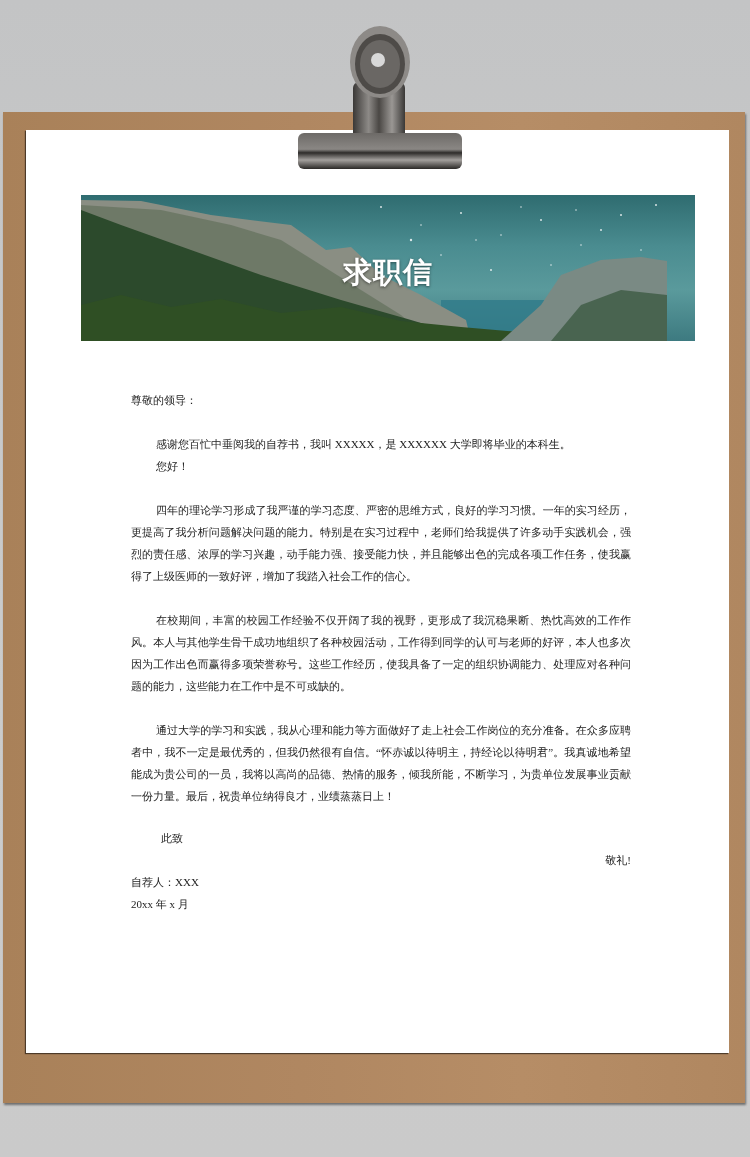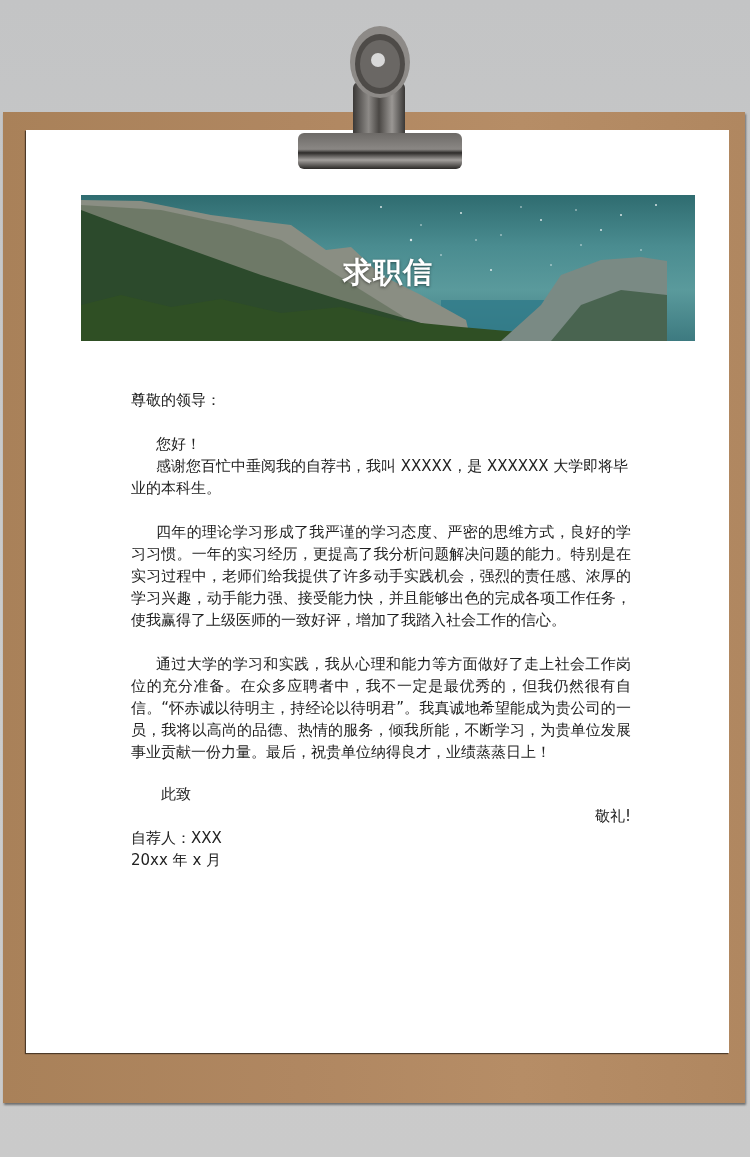--- a/index.html
+++ b/index.html
@@ -24,21 +24,21 @@
     background: linear-gradient(180deg, #2f6c70 0%, #4a8c90 35%, #5a9a9c 65%, #3d7a80 100%);
   }
   .banner svg { position: absolute; left: 0; top: 0; }
   .banner-title {
     position: absolute; left: 0; right: 0; top: 58px; text-align: center;
     color: #ffffff; font-size: 29px; font-weight: bold; letter-spacing: 1px;
     text-shadow: 0 1px 3px rgba(0,0,0,0.5);
   }
   .letter {
     position: absolute; left: 131px; top: 389px; width: 500px;
-    color: #222; font-size: 15px; line-height: 22px;
+    color: #222; font-size: 11px; line-height: 22px; font-family: Liberation Serif, serif;
   }
   .letter p { margin: 0; }
   .salutation { margin-bottom: 22px !important; }
   .indent { text-indent: 25px; }
   .para { margin-top: 22px !important; text-align: justify; }
   .closing-1 { margin-top: 20px !important; padding-left: 30px; }
   .closing-2 { margin-left: -13px !important; text-align: right; }
   .sign { padding-right: 44px; }
   .clip { position: absolute; left: 290px; top: 20px; width: 180px; height: 155px; }
 </style>
@@ -80,23 +80,24 @@
     <path d="M0,110 L40,100 L90,112 L140,104 L200,118 L260,112 L320,126 L380,132 L450,138 L520,140 L586,142 L586,146 L0,146 Z" fill="#2f4f24"></path>
 
     <path d="M420,146 L460,110 L480,80 L520,65 L560,62 L586,66 L586,146 Z" fill="#7a8a84"></path>
     <path d="M470,146 L500,110 L540,95 L586,100 L586,146 Z" fill="#3d5a44" opacity="0.8"></path>
   </svg>
   <div class="banner-title">求职信</div>
 </div>
 
 <div class="letter">
   <p class="salutation">尊敬的领导：</p>
+  <p class="indent">感谢您百忙中垂阅我的自荐书，我叫 XXXXX，是 XXXXXX 大学即将毕业的本科生。</p>
   <p class="indent">您好！</p>
-  <p class="indent">感谢您百忙中垂阅我的自荐书，我叫 XXXXX，是 XXXXXX 大学即将毕业的本科生。</p>
   <p class="indent para">四年的理论学习形成了我严谨的学习态度、严密的思维方式，良好的学习习惯。一年的实习经历，更提高了我分析问题解决问题的能力。特别是在实习过程中，老师们给我提供了许多动手实践机会，强烈的责任感、浓厚的学习兴趣，动手能力强、接受能力快，并且能够出色的完成各项工作任务，使我赢得了上级医师的一致好评，增加了我踏入社会工作的信心。</p>
+  <p class="indent para">在校期间，丰富的校园工作经验不仅开阔了我的视野，更形成了我沉稳果断、热忱高效的工作作风。本人与其他学生骨干成功地组织了各种校园活动，工作得到同学的认可与老师的好评，本人也多次因为工作出色而赢得多项荣誉称号。这些工作经历，使我具备了一定的组织协调能力、处理应对各种问题的能力，这些能力在工作中是不可或缺的。</p>
   <p class="indent para">通过大学的学习和实践，我从心理和能力等方面做好了走上社会工作岗位的充分准备。在众多应聘者中，我不一定是最优秀的，但我仍然很有自信。“怀赤诚以待明主，持经论以待明君”。我真诚地希望能成为贵公司的一员，我将以高尚的品德、热情的服务，倾我所能，不断学习，为贵单位发展事业贡献一份力量。最后，祝贵单位纳得良才，业绩蒸蒸日上！</p>
   <p class="closing-1">此致</p>
   <p class="closing-2">敬礼!</p>
   <p class="sign">自荐人：XXX</p>
   <p class="sign">20xx 年 x 月</p>
 </div>
 
 <svg class="clip" viewBox="0 0 180 155">
   <defs>
     <linearGradient id="metal" x1="0" y1="0" x2="1" y2="0">

